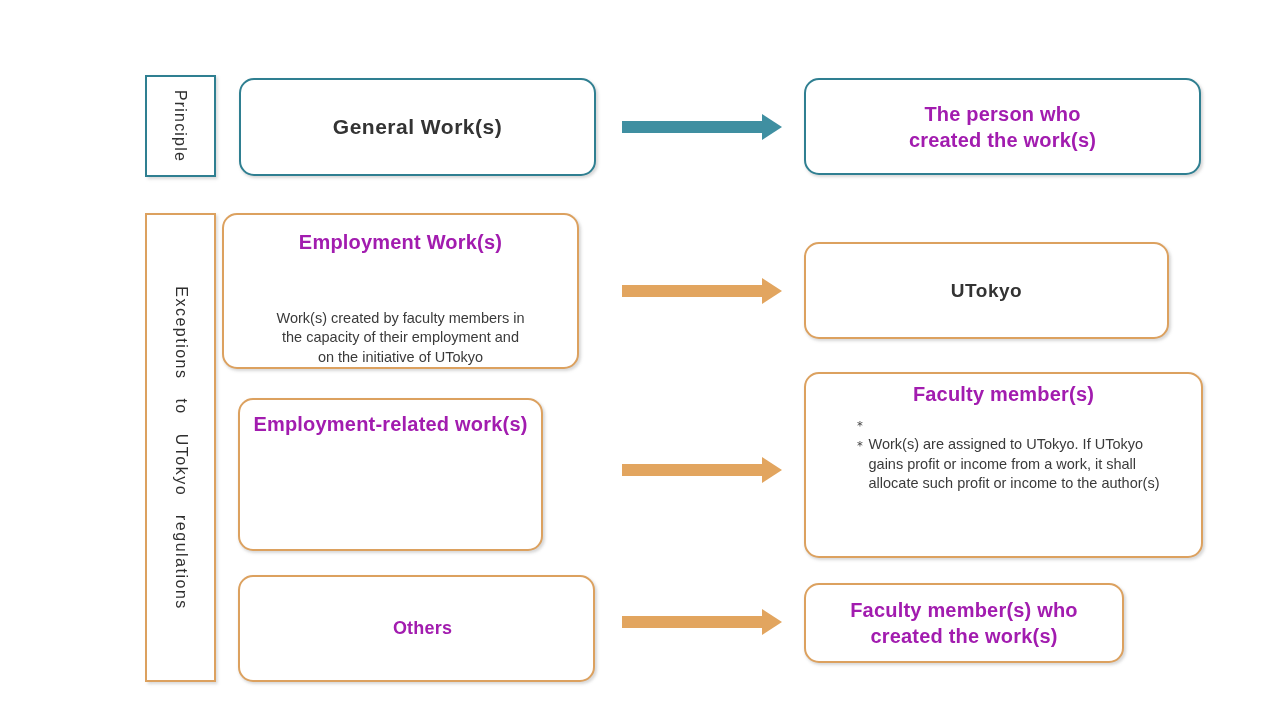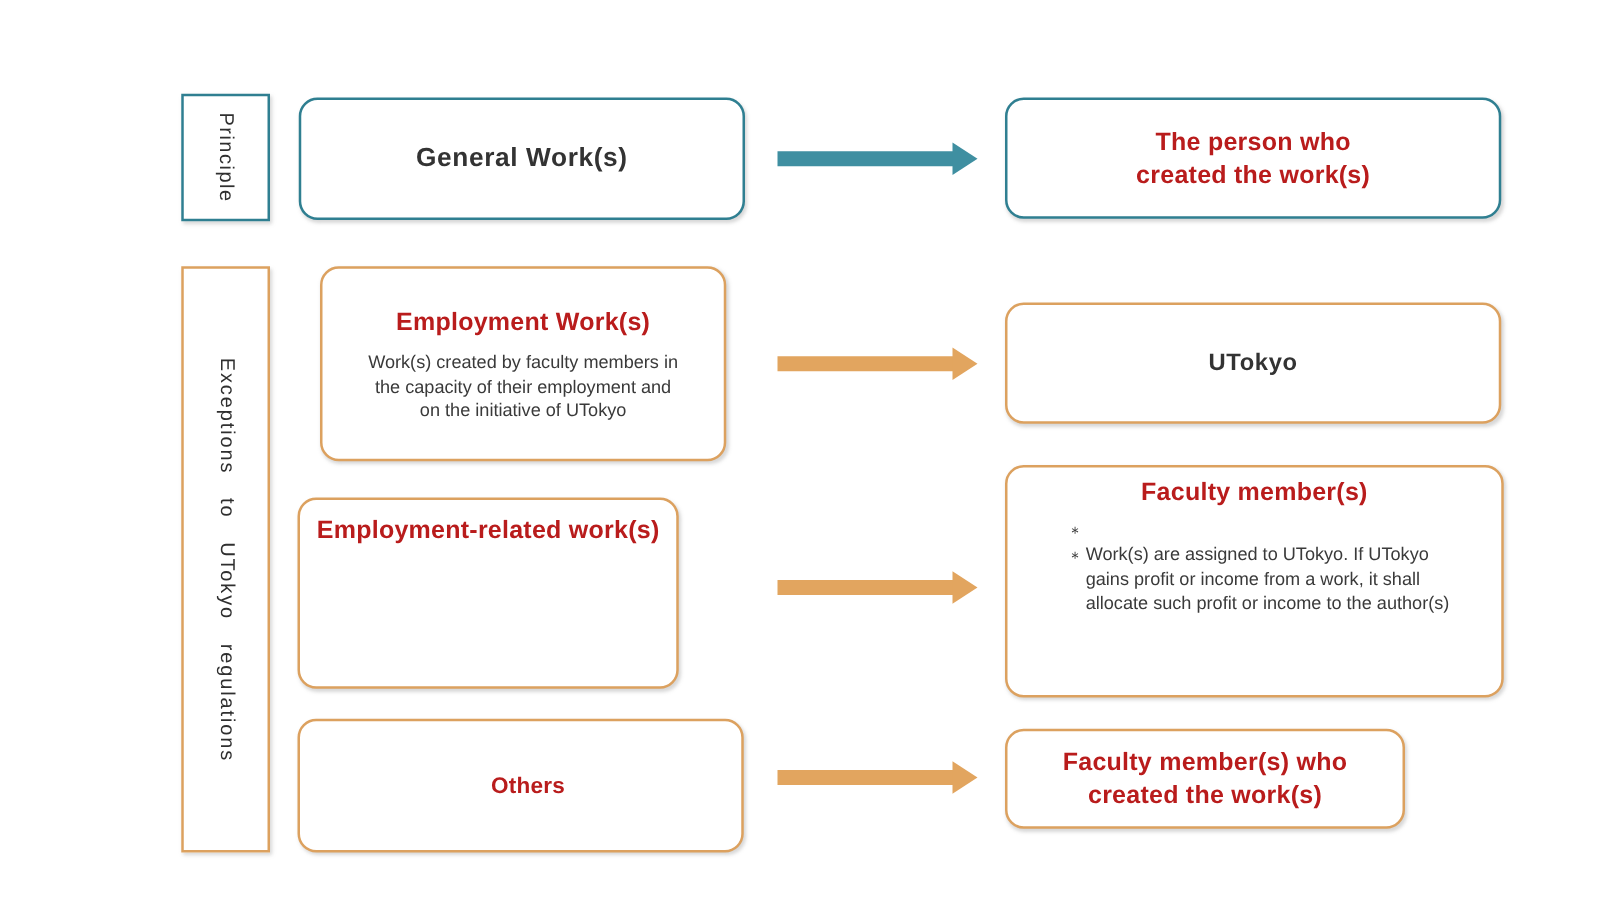--- a/index.html
+++ b/index.html
@@ -11,26 +11,26 @@
     position:absolute; background:#ffffff; box-sizing:border-box;
     border:2px solid #000;
     box-shadow: 1.5px 2px 3px rgba(140,140,140,0.35);
   }
   .rounded { border-radius:15px; }
   .teal-border   { border-color:#2f7f91; }
   .orange-border { border-color:#dca15f; }
   .center { display:flex; align-items:center; justify-content:center; text-align:center; }
   .col { display:flex; flex-direction:column; align-items:center; text-align:center; }
 
-  .title-bold   { font-weight:bold; font-size:20px; color:#b91c1c; letter-spacing:0.2px; }
+  .title-bold   { font-weight:bold; font-size:20px; color:#a21caf; letter-spacing:0.2px; }
   .title-light  { font-weight:bold; font-size:21px; color:#333333; letter-spacing:0.5px; }
   .multiline    { white-space:pre-line; line-height:1.3; }
   .box-body {
     font-size:14.5px; line-height:19.5px; color:#3a3a3a;
-    white-space:pre-line; text-align:center;
+    white-space:pre-line; text-align:center;margin-top:44px;
   }
 
   
   .vlabel { display:flex; align-items:center; justify-content:center; }
   .vlabel span {
     transform:rotate(90deg); white-space:nowrap;
     font-size:16px; color:#2f2f2f; letter-spacing:1.2px;
   }
   .vlabel.wide span { word-spacing:13px; letter-spacing:1.5px; }
 
@@ -74,33 +74,33 @@
 
   <div class="box rounded teal-border center" style="left:804px; top:78px; width:397px; height:97px;">
     <div class="title-bold multiline">The person who
 created the work(s)</div>
   </div>
 
   <div class="box orange-border vlabel wide" style="left:145px; top:213px; width:71px; height:469px;">
     <span>Exceptions to UTokyo regulations</span>
   </div>
 
-  <div class="box rounded orange-border col" style="left:256px; top:213px; width:325px; height:156px; padding-top:32px;">
+  <div class="box rounded orange-border col" style="left:222px; top:213px; width:357px; height:156px; padding-top:32px;justify-content:flex-end;">
     <div class="title-bold" style="margin-bottom:11px;">Employment Work(s)</div>
     <div class="box-body">Work(s) created by faculty members in
 the capacity of their employment and
 on the initiative of UTokyo</div>
   </div>
 
   <div class="arrow orange-arrow" style="left:622px; top:278px; width:160px;">
     <div class="shaft"></div>
     <div class="head"></div>
   </div>
 
-  <div class="box rounded orange-border center" style="left:804px; top:242px; width:397px; height:97px;">
+  <div class="box rounded orange-border center" style="left:804px; top:242px; width:365px; height:97px;">
     <div class="title-light" style="font-size:19px;">UTokyo</div>
   </div>
 
   <div class="box rounded orange-border col" style="left:238px; top:398px; width:305px; height:153px; padding-top:13px;">
     <div class="title-bold" style="margin-bottom:8px;">Employment-related work(s)</div>
   </div>
 
   <div class="arrow orange-arrow" style="left:622px; top:457px; width:160px;">
     <div class="shaft"></div>
     <div class="head"></div>

